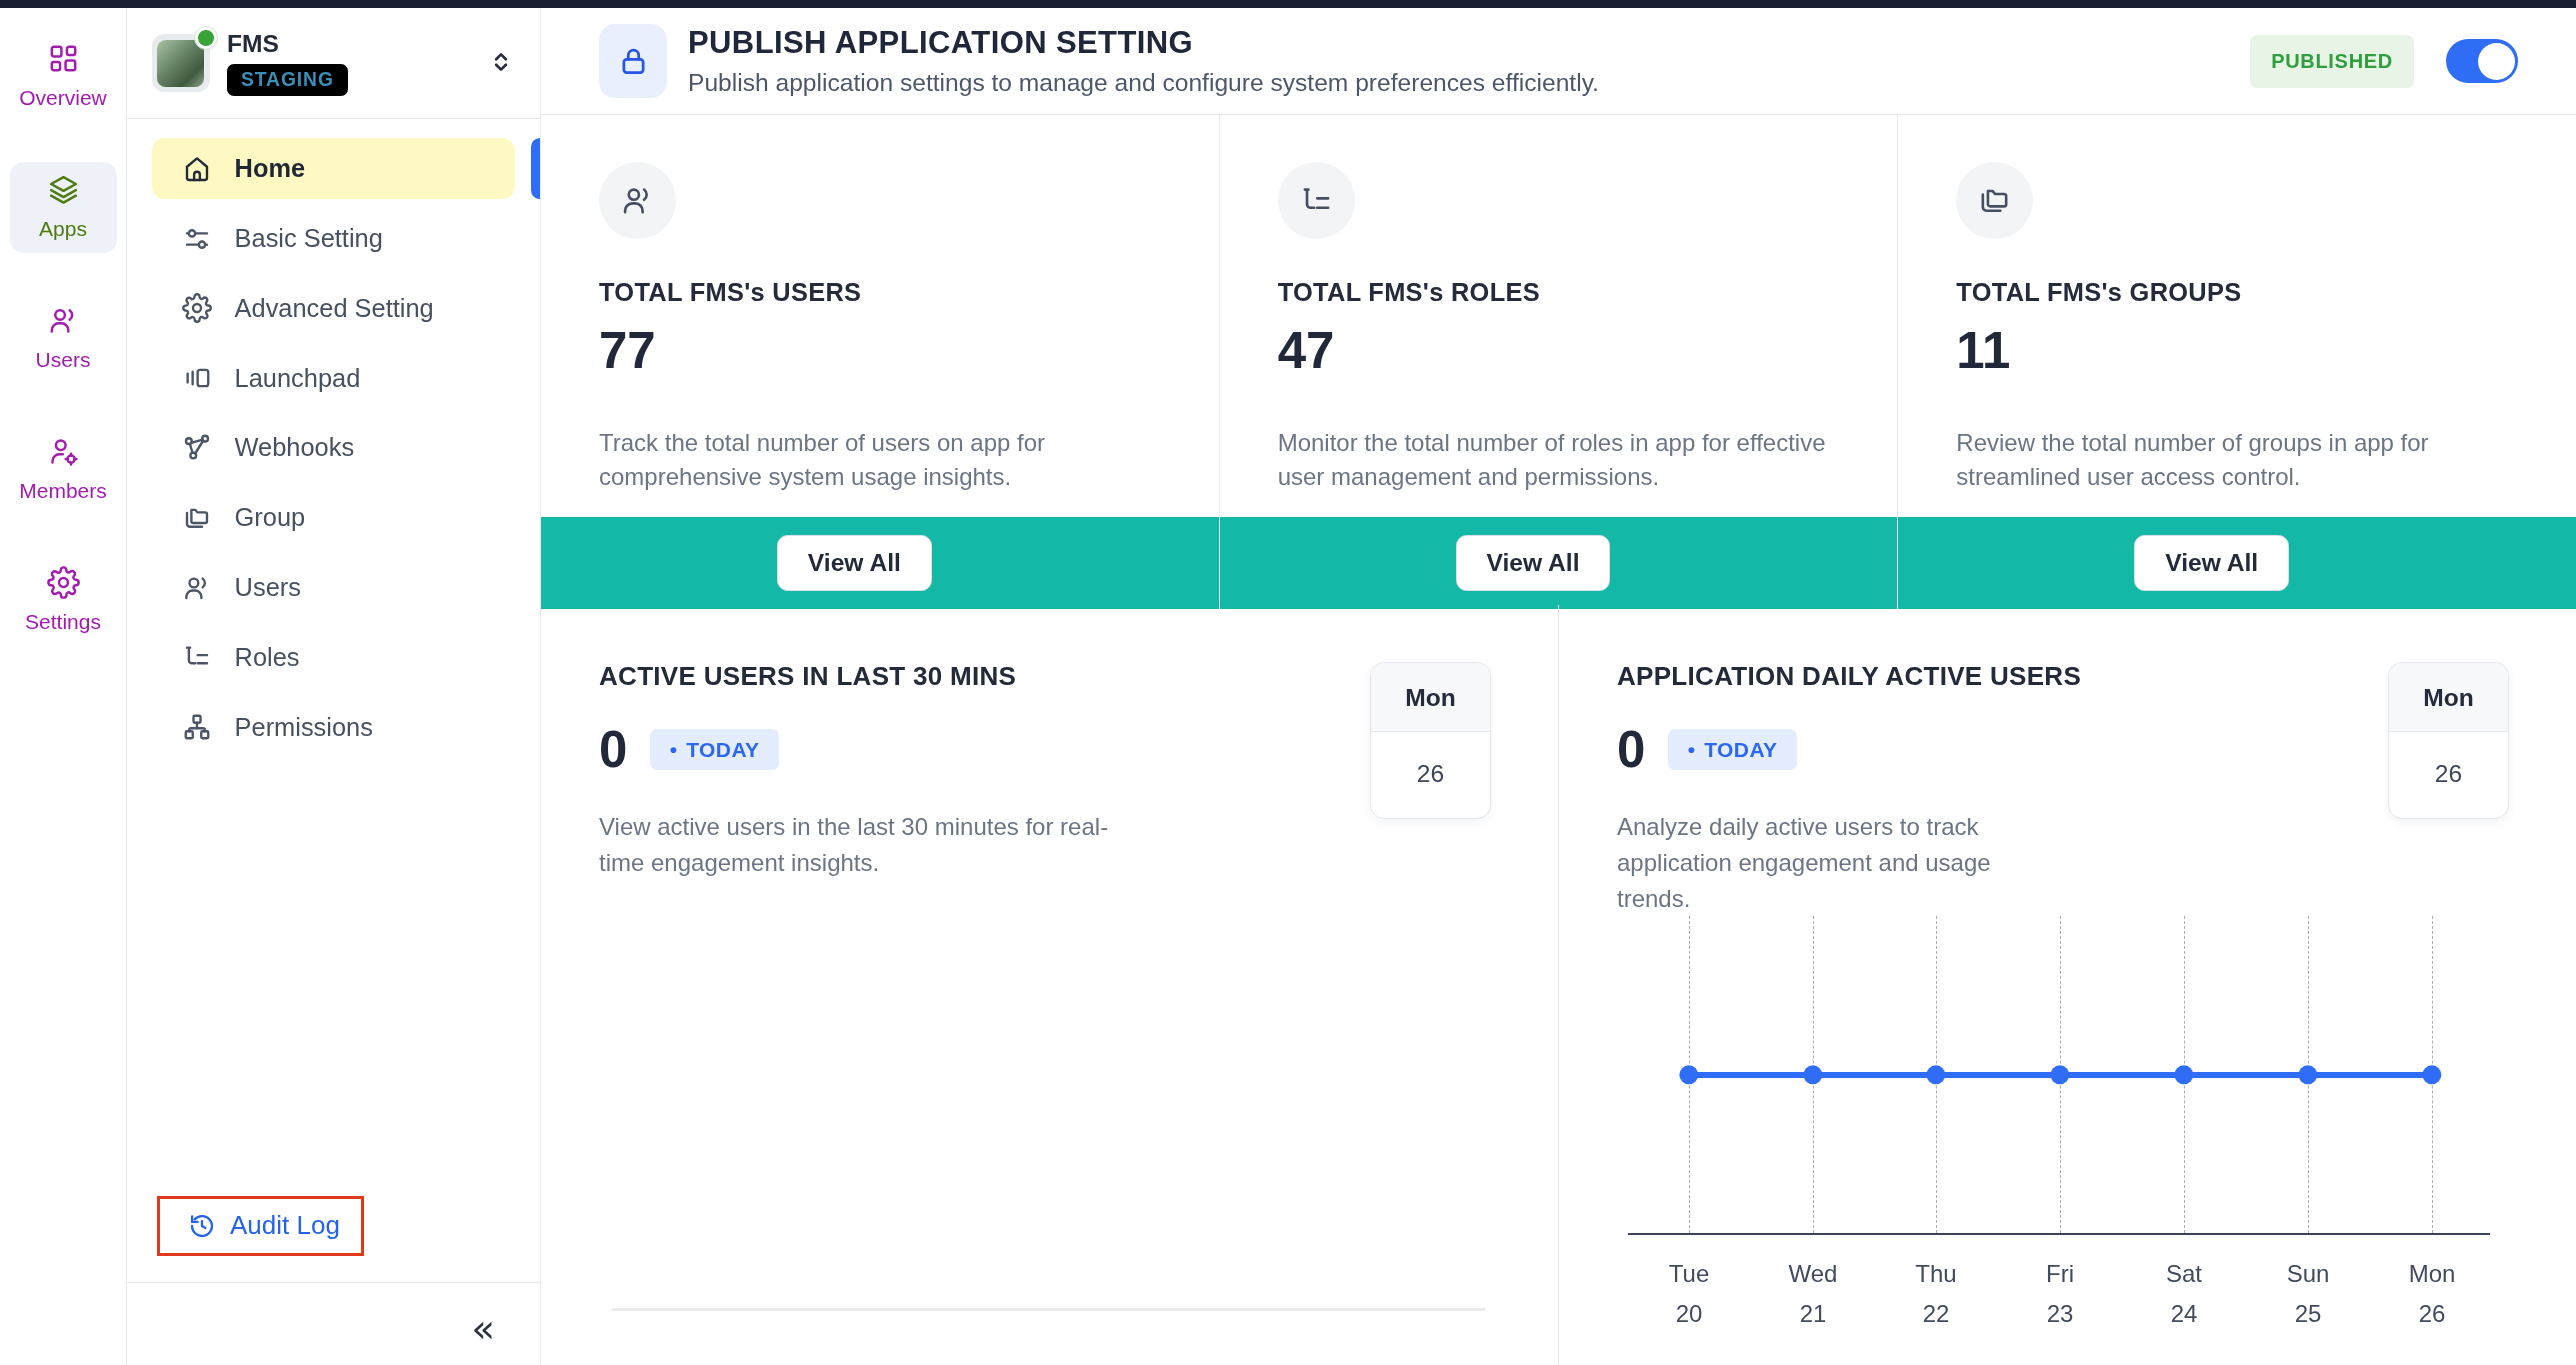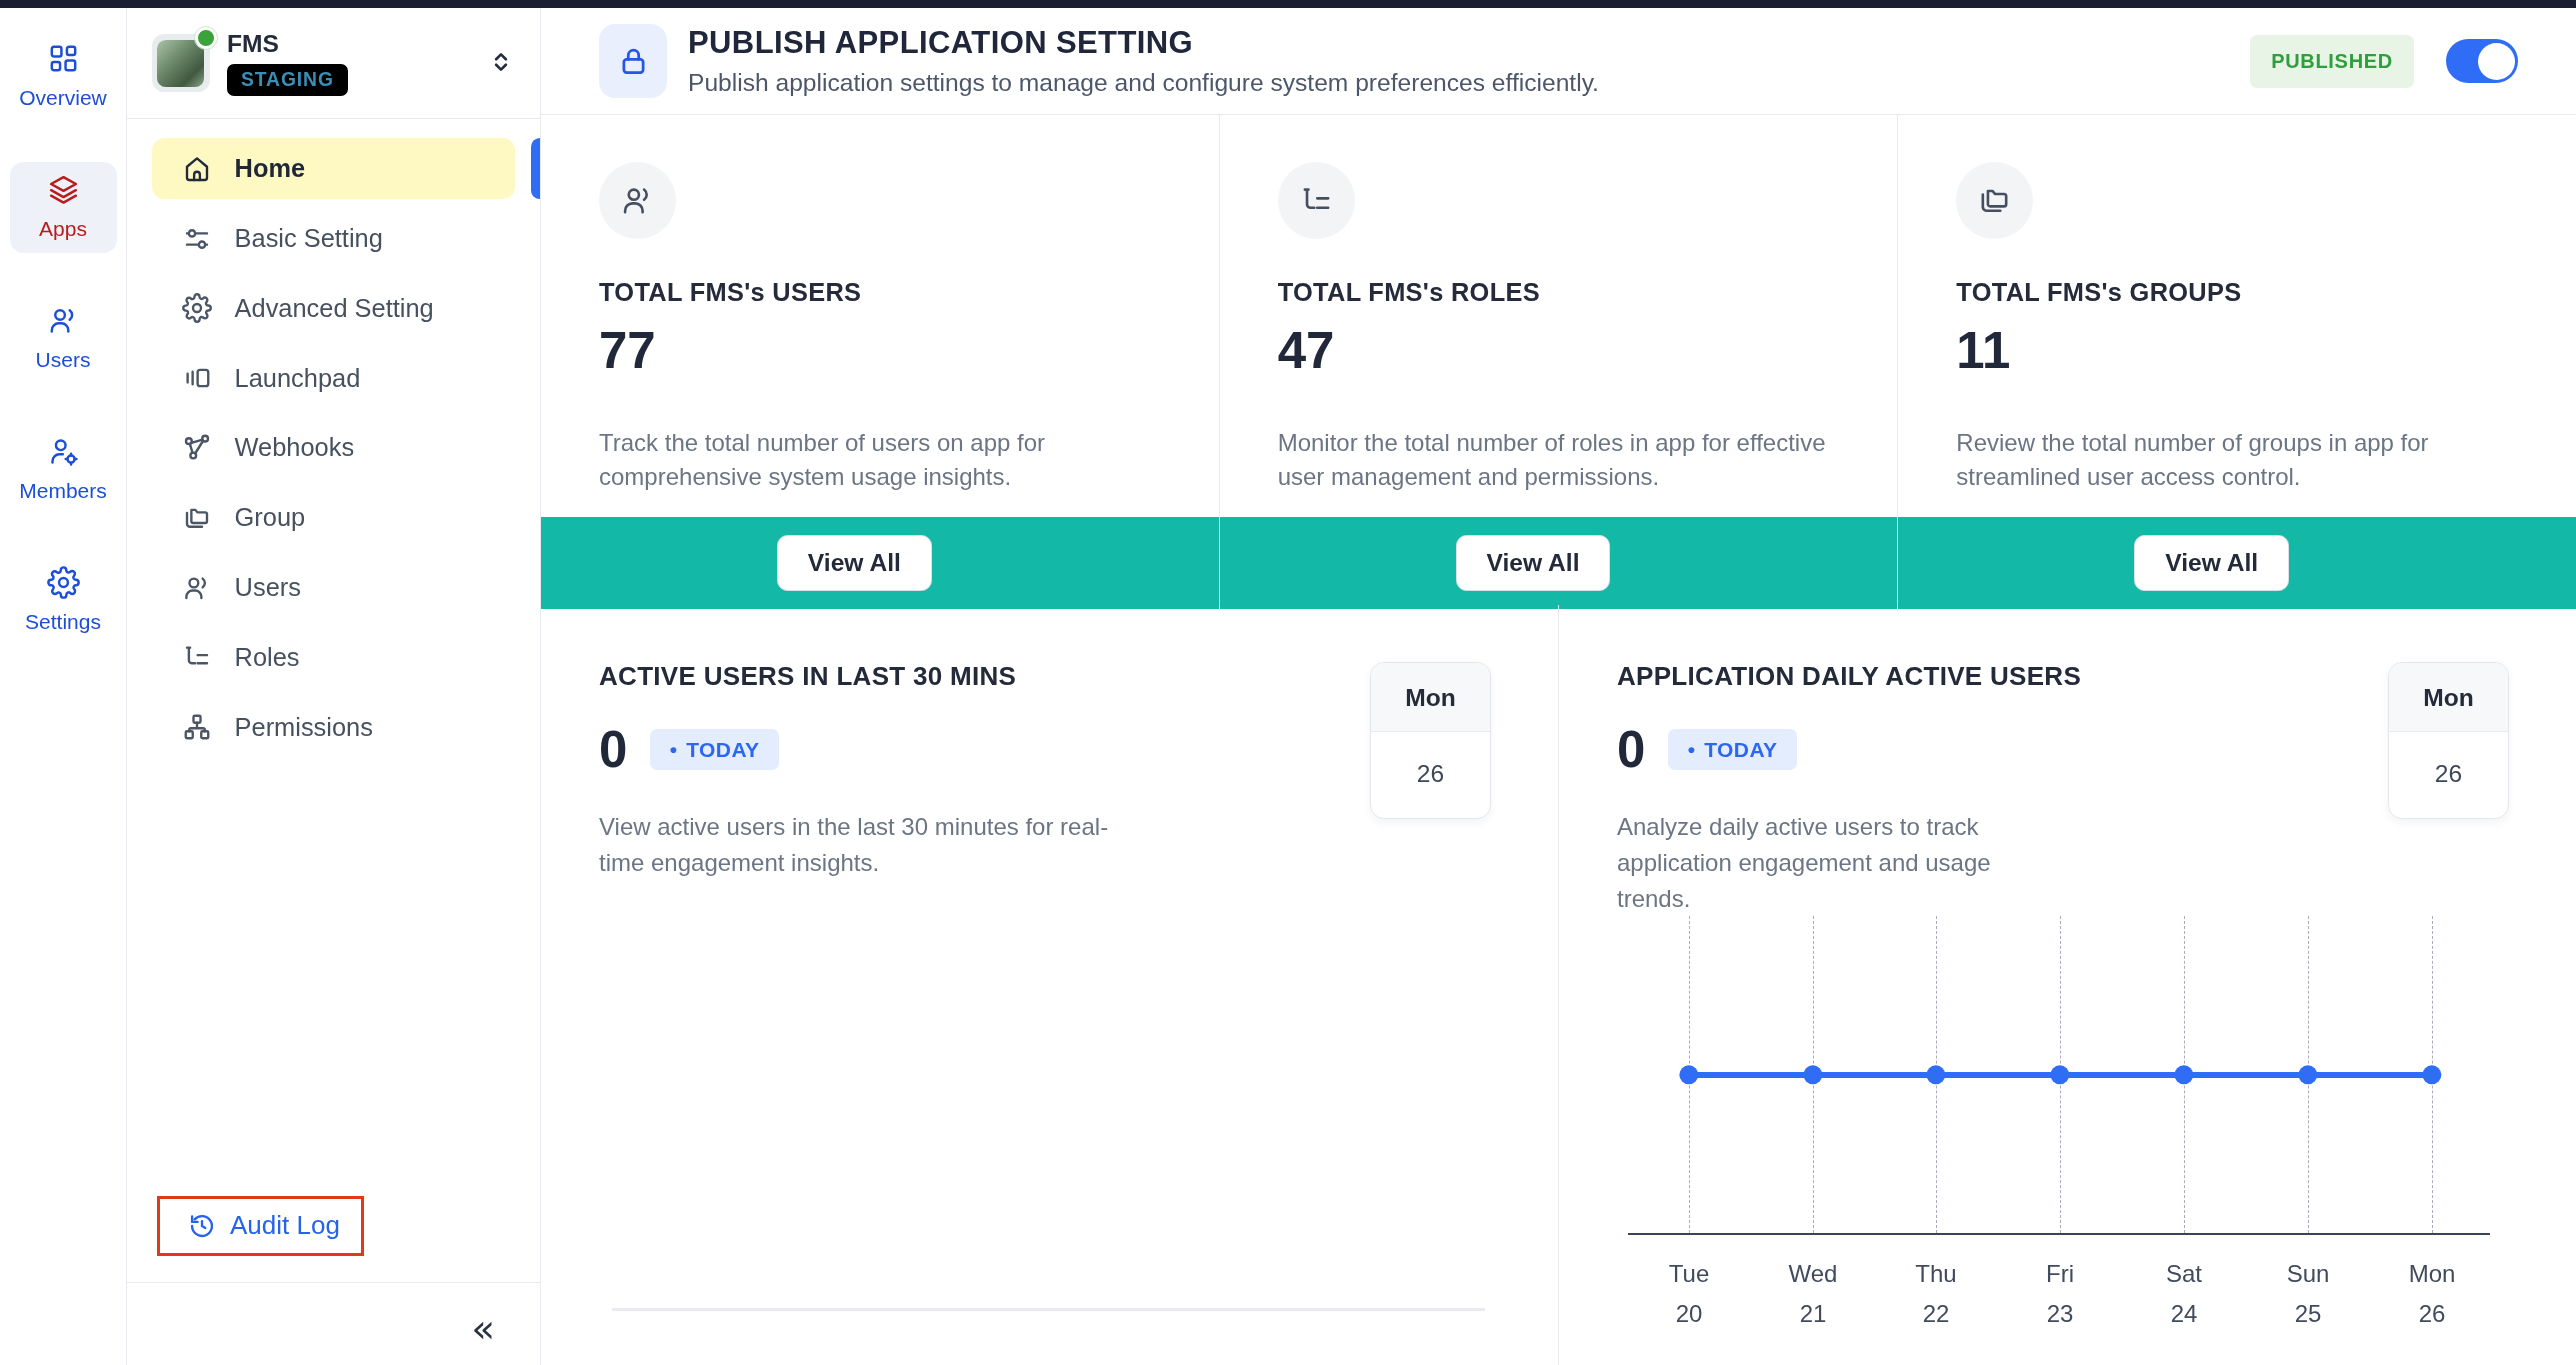--- a/index.html
+++ b/index.html
@@ -4,23 +4,23 @@
 <style>
   html,body{margin:0;padding:0;background:#fff;}
   .page{position:relative;width:2576px;height:1365px;background:#fff;overflow:hidden;
         font-family:"Liberation Sans","DejaVu Sans",sans-serif;color:#252b3b;}
   .topbar{height:8px;background:#1a2032;}
   .shell{display:flex;height:1357px;}
 
   
   .rail{width:127px;flex:0 0 127px;border-right:1.8px solid #e7e9ee;display:flex;flex-direction:column;
         align-items:center;padding-top:23px;gap:40px;background:#fff;box-sizing:border-box;}
-  .rail-item{display:flex;flex-direction:column;align-items:center;gap:8px;color:#1d4ed8;
+  .rail-item{display:flex;flex-direction:column;align-items:center;gap:8px;color:#a21caf;
              width:107px;padding:11.4px 0;border-radius:14px;cursor:pointer;}
-  .rail-item.active{background:#eef1f7;color:#b91c1c;}
+  .rail-item.active{background:#eef1f7;color:#4d7c0f;}
   .rail-label{font-size:21px;font-weight:500;}
   .rail-item svg{width:33px;height:33px;}
 
   
   .sidebar{width:414px;flex:0 0 414px;border-right:1.8px solid #e7e9ee;display:flex;flex-direction:column;
            background:#fff;box-sizing:border-box;}
   .app-selector{height:110px;border-bottom:1.8px solid #e7e9ee;display:flex;align-items:center;
                 padding:0 26px 0 24.6px;cursor:pointer;}
   .thumb{position:relative;width:58px;height:58px;border-radius:12.3px;background:#e9ecef;
          display:flex;align-items:center;justify-content:center;flex:0 0 58px;}

